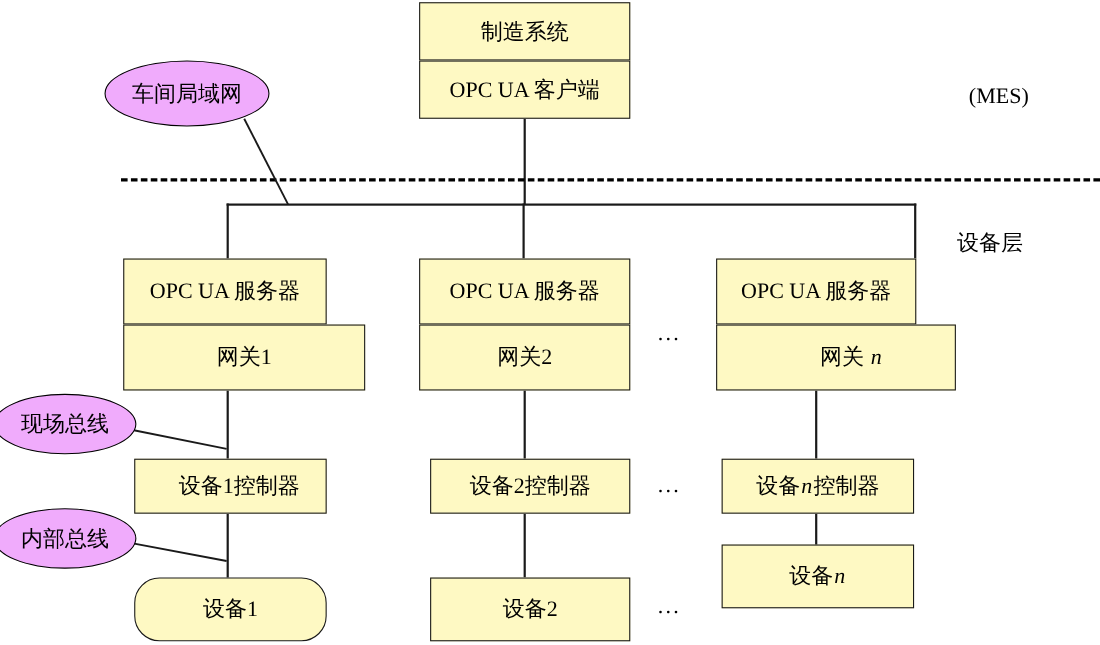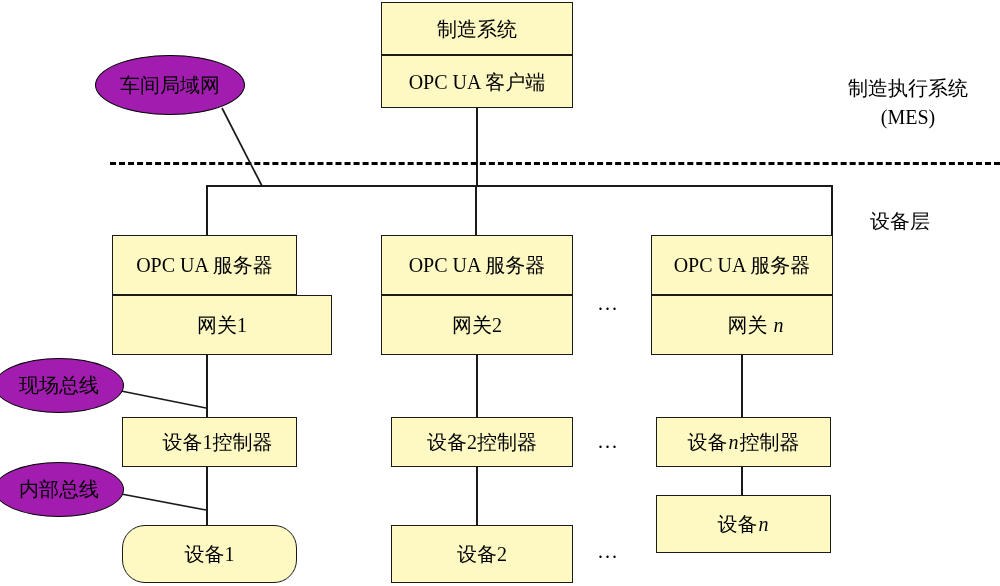--- a/index.html
+++ b/index.html
@@ -42,21 +42,21 @@
   .dashed-sep {
     position: absolute;
     border-top: 3.4px dashed #000000;
     z-index: 1;
   }
   .ellipse {
     position: absolute;
     box-sizing: border-box;
     border: 1.7px solid #000000;
     border-radius: 50%;
-    background: #a21caf;
+    background: #f0abfc;
     display: flex;
     align-items: center;
     justify-content: center;
     font-size: 20px;
     color: #000000;
     white-space: nowrap;
     z-index: 4;
   }
   .side-label {
     position: absolute;
@@ -92,21 +92,20 @@
   </div>
   <div class="box" style="left:381px; top:55px; width:192px; height:53px;">
     <span>OPC UA 客户端</span>
   </div>
 
   <div class="line vline" style="left:476px; top:108px; height:78px;"></div>
 
   <div class="dashed-sep" style="left:110px; top:162px; width:890px;"></div>
 
   <div class="side-label" style="left:828px; top:74px; width:160px;">
-    <div>制造执行系统</div>
     <div>(MES)</div>
   </div>
   <div class="side-label" style="left:840px; top:207px; width:120px;">
     <span>设备层</span>
   </div>
 
   <div class="ellipse" style="left:95px; top:55px; width:150px; height:60px;">
     <span>车间局域网</span>
   </div>
   <svg class="leader" style="left:0px; top:0px; width:1000px; height:586px;">
@@ -144,21 +143,21 @@
     <span><span>设备</span><span>2</span><span>控制器</span></span>
   </div>
   <div class="line vline" style="left:476px; top:467px; height:58px;"></div>
   <div class="box" style="left:391px; top:525px; width:182px; height:58px;">
     <span><span>设备</span><span>2</span></span>
   </div>
 
   <div class="box box-split-top" style="left:651px; top:235px; width:182px; height:60px;">
     <span>OPC UA 服务器</span>
   </div>
-  <div class="box" style="left:651px; top:295px; width:182px; height:60px;padding-left:28px;">
+  <div class="box" style="left:651px; top:295px; width:218px; height:60px;padding-left:28px;">
     <span><span>网关 </span><span class="ital">n</span></span>
   </div>
   <div class="line vline" style="left:741px; top:355px; height:62px;"></div>
   <div class="box" style="left:656px; top:417px; width:175px; height:50px;">
     <span><span>设备</span><span class="ital">n</span><span>控制器</span></span>
   </div>
   <div class="line vline" style="left:741px; top:467px; height:58px;"></div>
   <div class="box" style="left:656px; top:495px; width:175px; height:58px;">
     <span><span>设备</span><span class="ital">n</span></span>
   </div>

